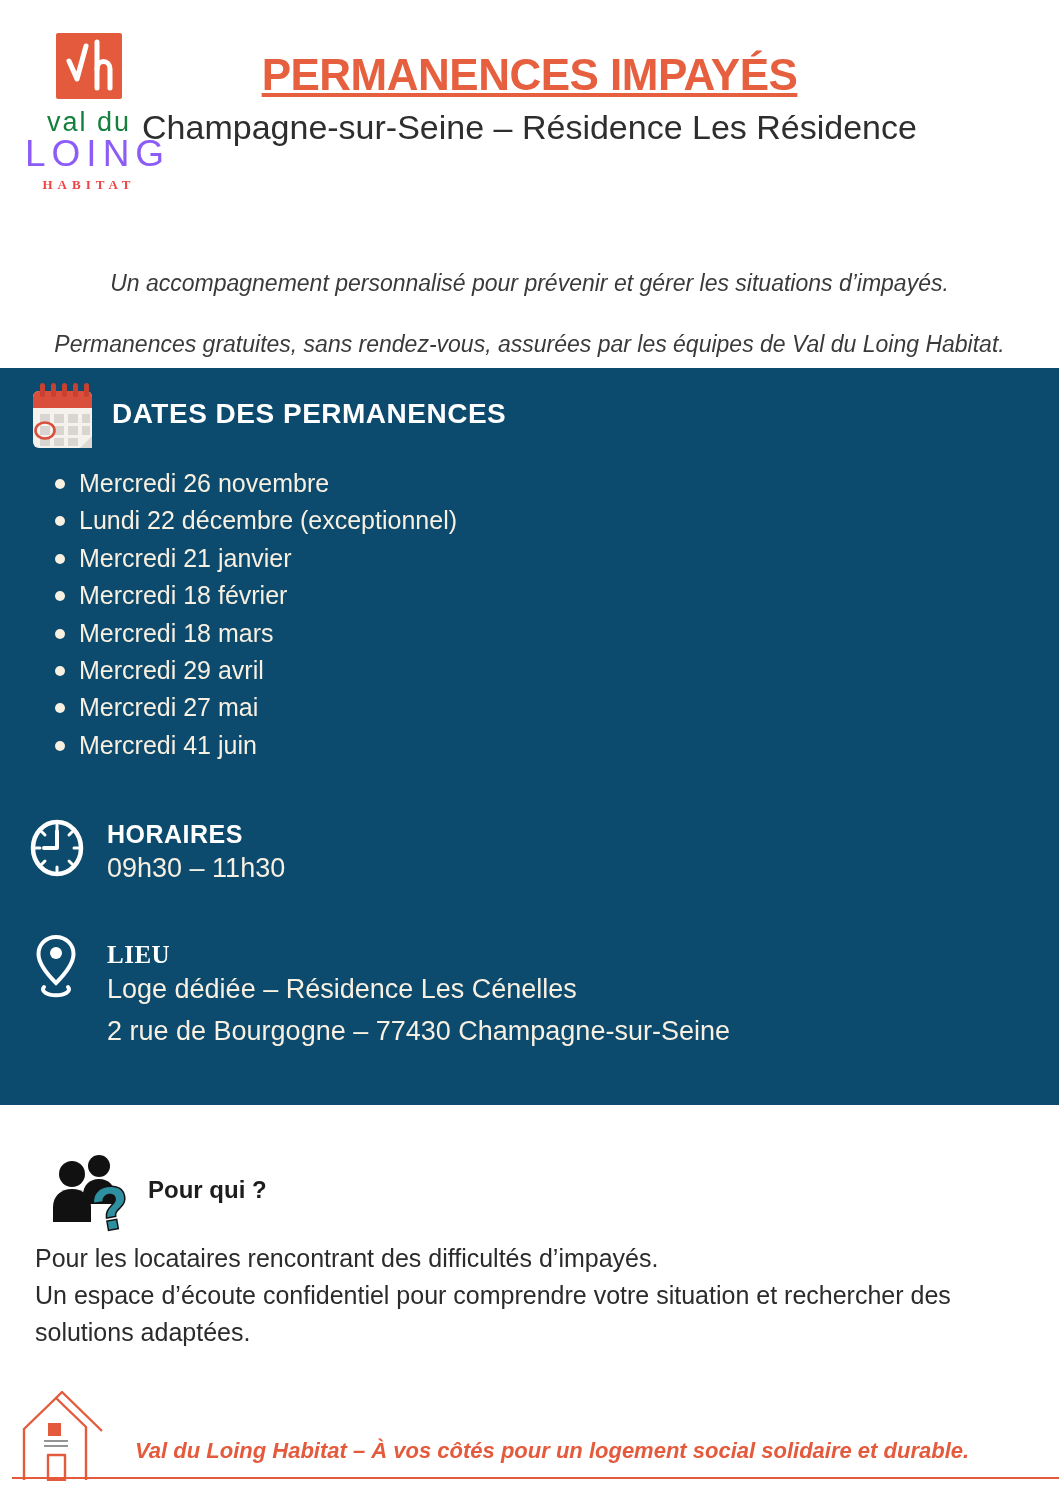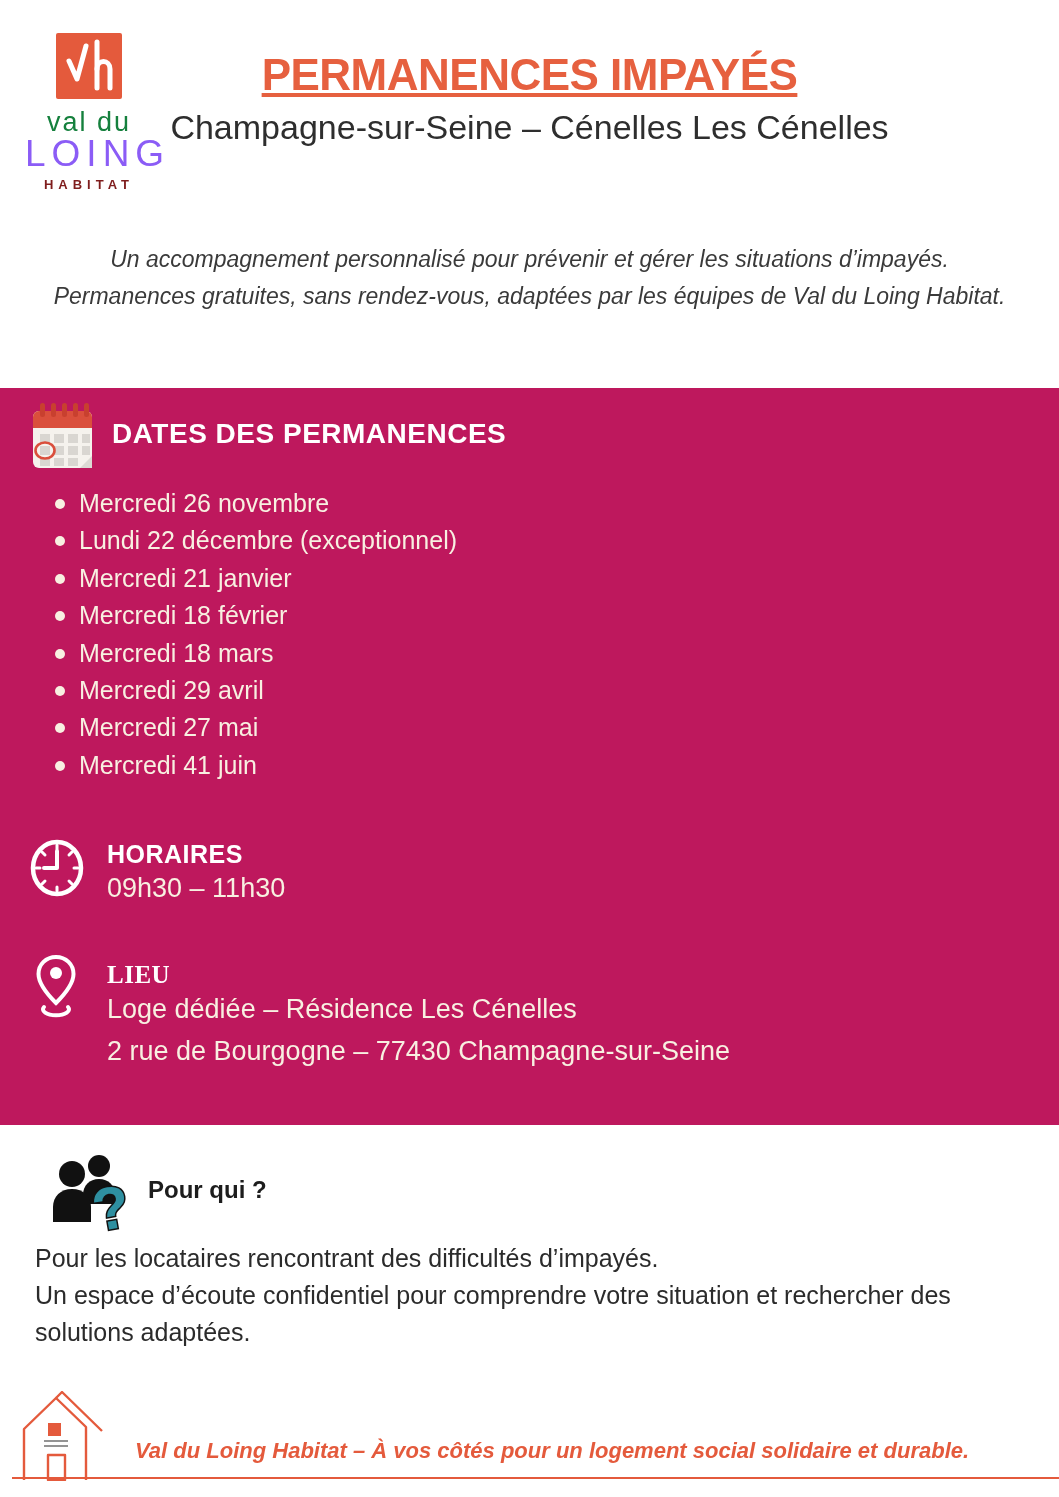--- a/index.html
+++ b/index.html
@@ -9,41 +9,41 @@
     background:#ffffff;
     font-family:"Liberation Sans", sans-serif;
     color:#303030;
     overflow:hidden;
   }
   
   .logo{position:absolute;left:25px;top:33px;width:128px;text-align:center;}
   .logo-mark{display:block;margin:0 auto 8px auto;}
   .logo-line1{font-size:27px;color:#15803d;letter-spacing:2px;line-height:30px;}
   .logo-line2{font-size:37px;color:#8b5cf6;letter-spacing:6px;line-height:34px;}
-  .logo-line3{font-size:13px;font-weight:bold;color:#7f1d1d;letter-spacing:5px;margin-top:6px;}
+  .logo-line3{font-size:13px;font-weight:bold;color:#ef4444;letter-spacing:5px;margin-top:6px;font-family:Liberation Serif, serif;}
   
   .title{
     position:absolute;top:50px;left:0;width:100%;
     text-align:center;font-size:44px;font-weight:bold;color:#E6603F;
     letter-spacing:-0.5px;white-space:nowrap;text-decoration:underline;
   }
   .subtitle{
     position:absolute;top:108px;left:0;width:100%;
     text-align:center;font-size:34px;color:#2e2e2e;white-space:nowrap;
   }
   
   .intro{
     position:absolute;top:241px;left:0;width:100%;
     text-align:center;font-style:italic;font-size:23px;line-height:37px;color:#3a3a3a;
   }
-  .intro div{white-space:nowrap;}
+  .intro div{white-space:nowrap;margin-top:24px;}
   
   .block{
-    position:absolute;left:0;top:388px;width:1059px;height:737px;
-    background:#be185d;color:#ffffff;
+    position:absolute;left:0;top:368px;width:1059px;height:737px;
+    background:#0c4a6e;color:#ffffff;
   }
   .block-heading{
     position:absolute;left:112px;top:30px;
     font-size:28px;font-weight:bold;color:#ffffff;letter-spacing:0.5px;
   }
   .cal-icon{position:absolute;left:30px;top:13px;}
   .dates-list{
     position:absolute;left:55px;top:97px;margin:0;padding:0;list-style:none;
     font-size:25px;line-height:37.4px;color:#F8F0E1;
   }
@@ -91,25 +91,25 @@
       <path d="M13 28 L21 46 L30 13" stroke="#ffffff" stroke-width="5" fill="none" stroke-linecap="round" stroke-linejoin="round"></path>
       <path d="M41 9 V55" stroke="#ffffff" stroke-width="5" fill="none" stroke-linecap="round"></path>
       <path d="M41 36 C41 26 54 26 54 36 V55" stroke="#ffffff" stroke-width="5" fill="none" stroke-linecap="round"></path>
     </svg>
     <div class="logo-line1">val du</div>
     <div class="logo-line2">LOING</div>
     <div class="logo-line3">HABITAT</div>
   </div>
 
   <div class="title">PERMANENCES IMPAYÉS</div>
-  <div class="subtitle">Champagne-sur-Seine – Cénelles Les Cénelles</div>
+  <div class="subtitle">Champagne-sur-Seine – Résidence Les Résidence</div>
 
   <div class="intro">
     <div>Un accompagnement personnalisé pour prévenir et gérer les situations d’impayés.</div>
-    <div>Permanences gratuites, sans rendez-vous, adaptées par les équipes de Val du Loing Habitat.</div>
+    <div>Permanences gratuites, sans rendez-vous, assurées par les équipes de Val du Loing Habitat.</div>
   </div>
 
   <div class="block">
 
     <svg class="cal-icon" width="66" height="72" viewBox="0 0 66 72">
       <rect x="3" y="10" width="59" height="57" rx="6" fill="#F5F2ED"></rect>
       <path d="M9 10 h47 a6 6 0 0 1 6 6 v11 H3 v-11 a6 6 0 0 1 6-6 z" fill="#DA4F3C"></path>
       <rect x="10" y="2" width="5" height="14" rx="2.5" fill="#C8402F"></rect>
       <rect x="21" y="2" width="5" height="14" rx="2.5" fill="#C8402F"></rect>
       <rect x="32" y="2" width="5" height="14" rx="2.5" fill="#C8402F"></rect>

